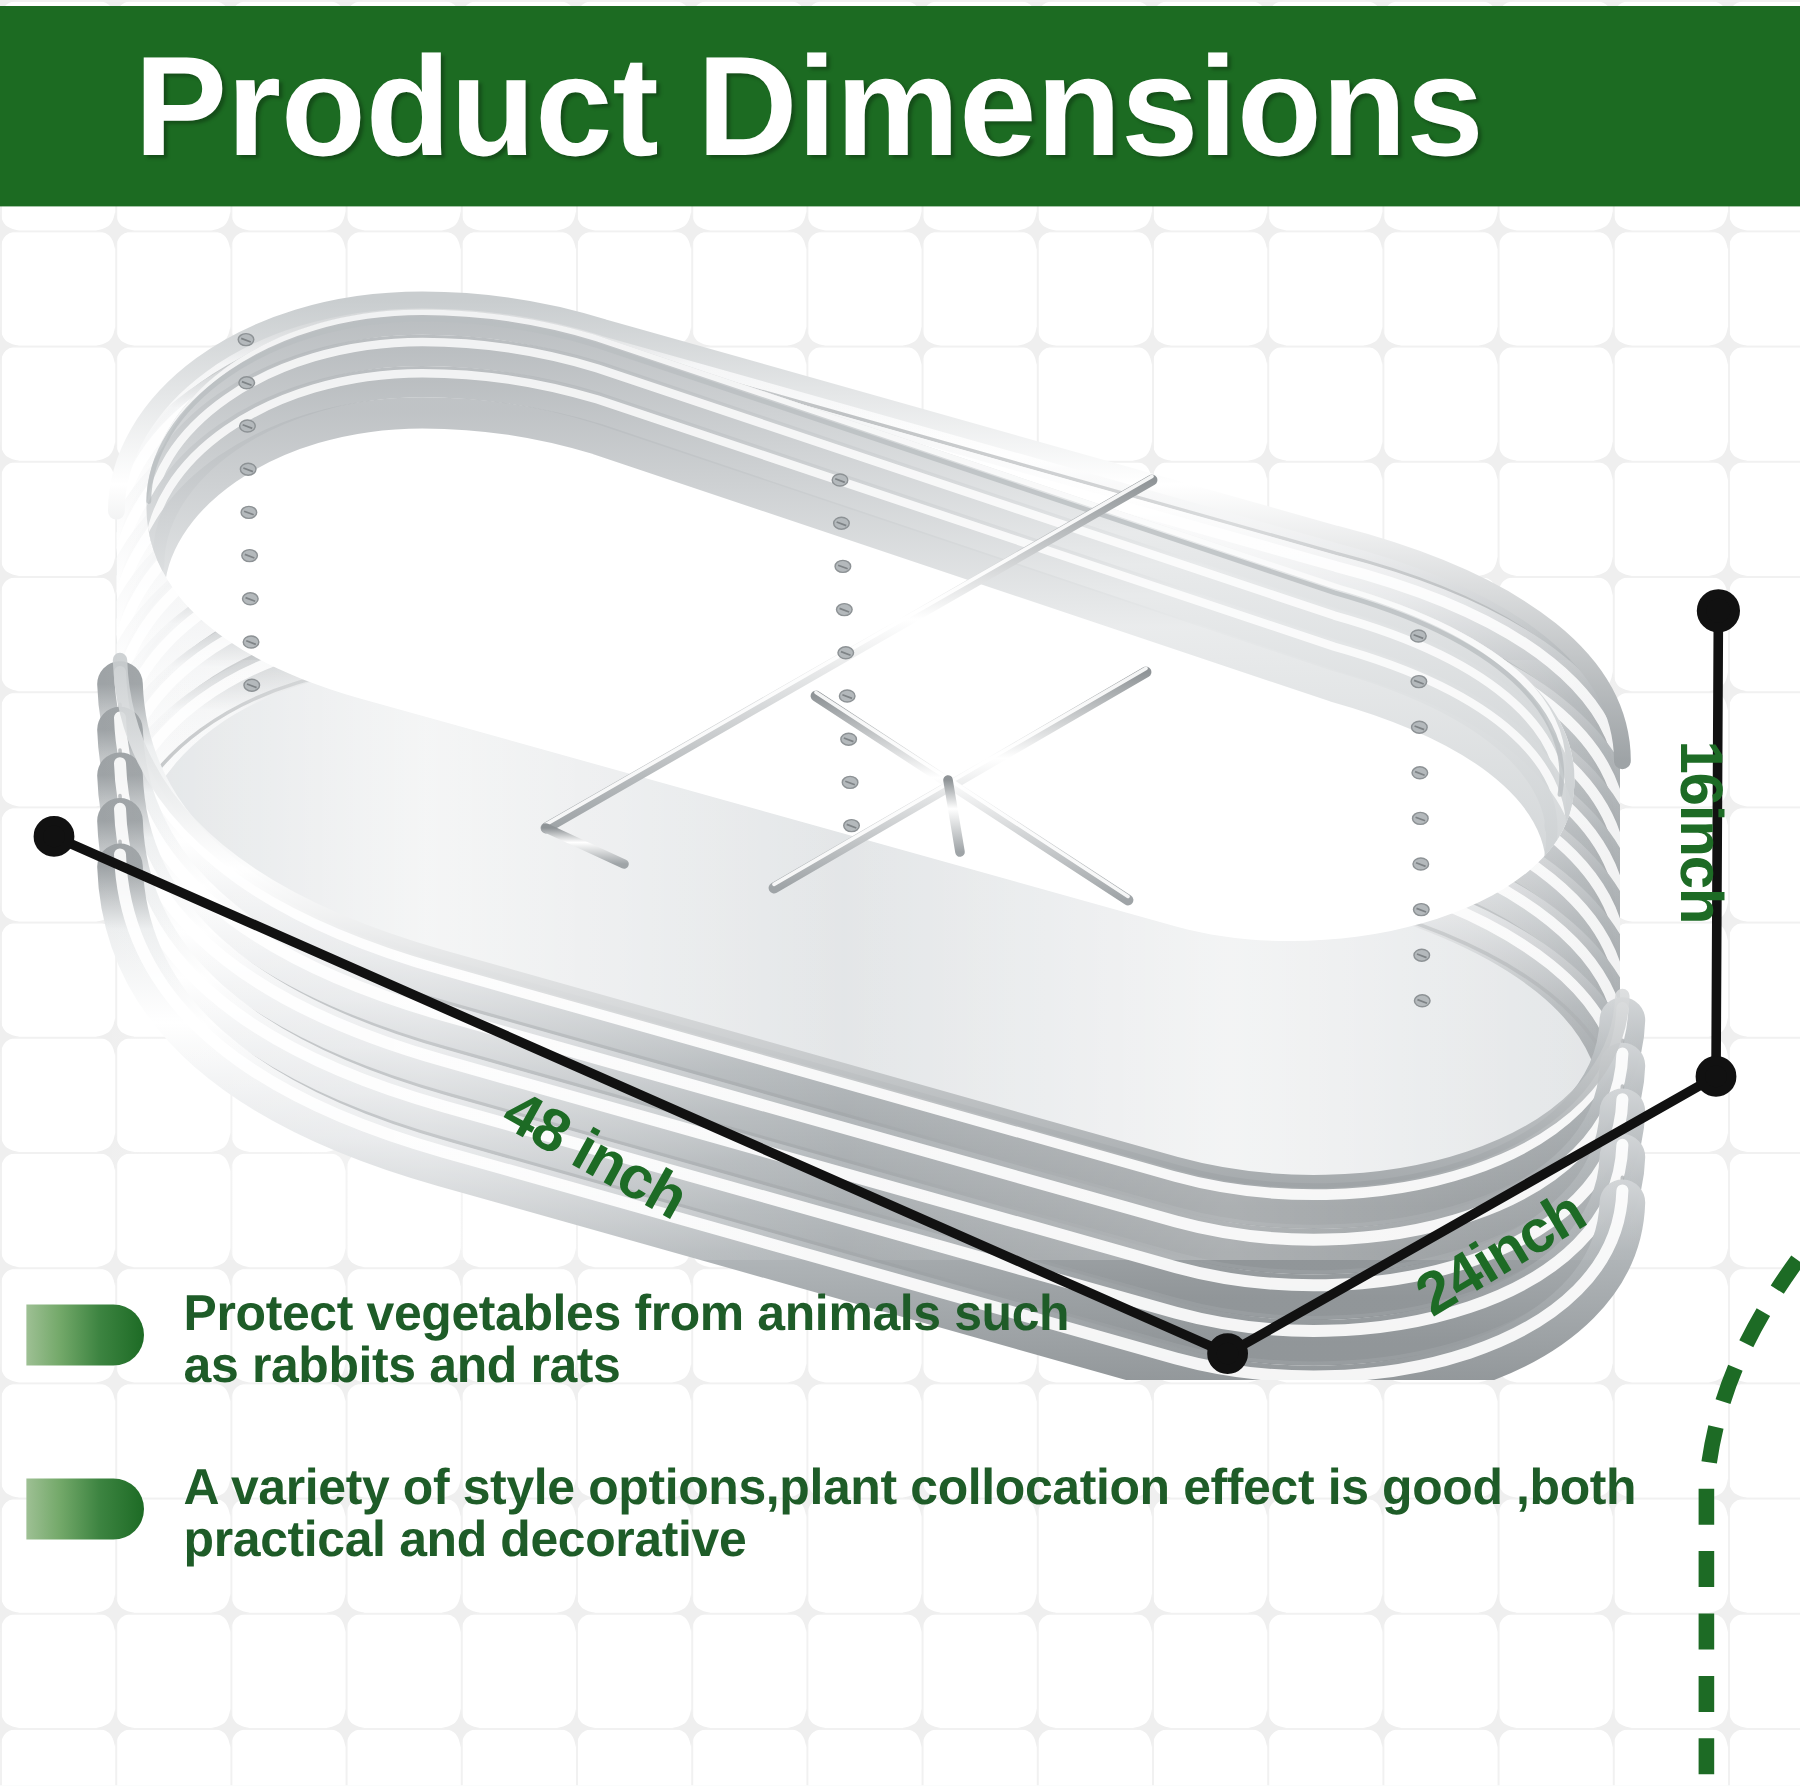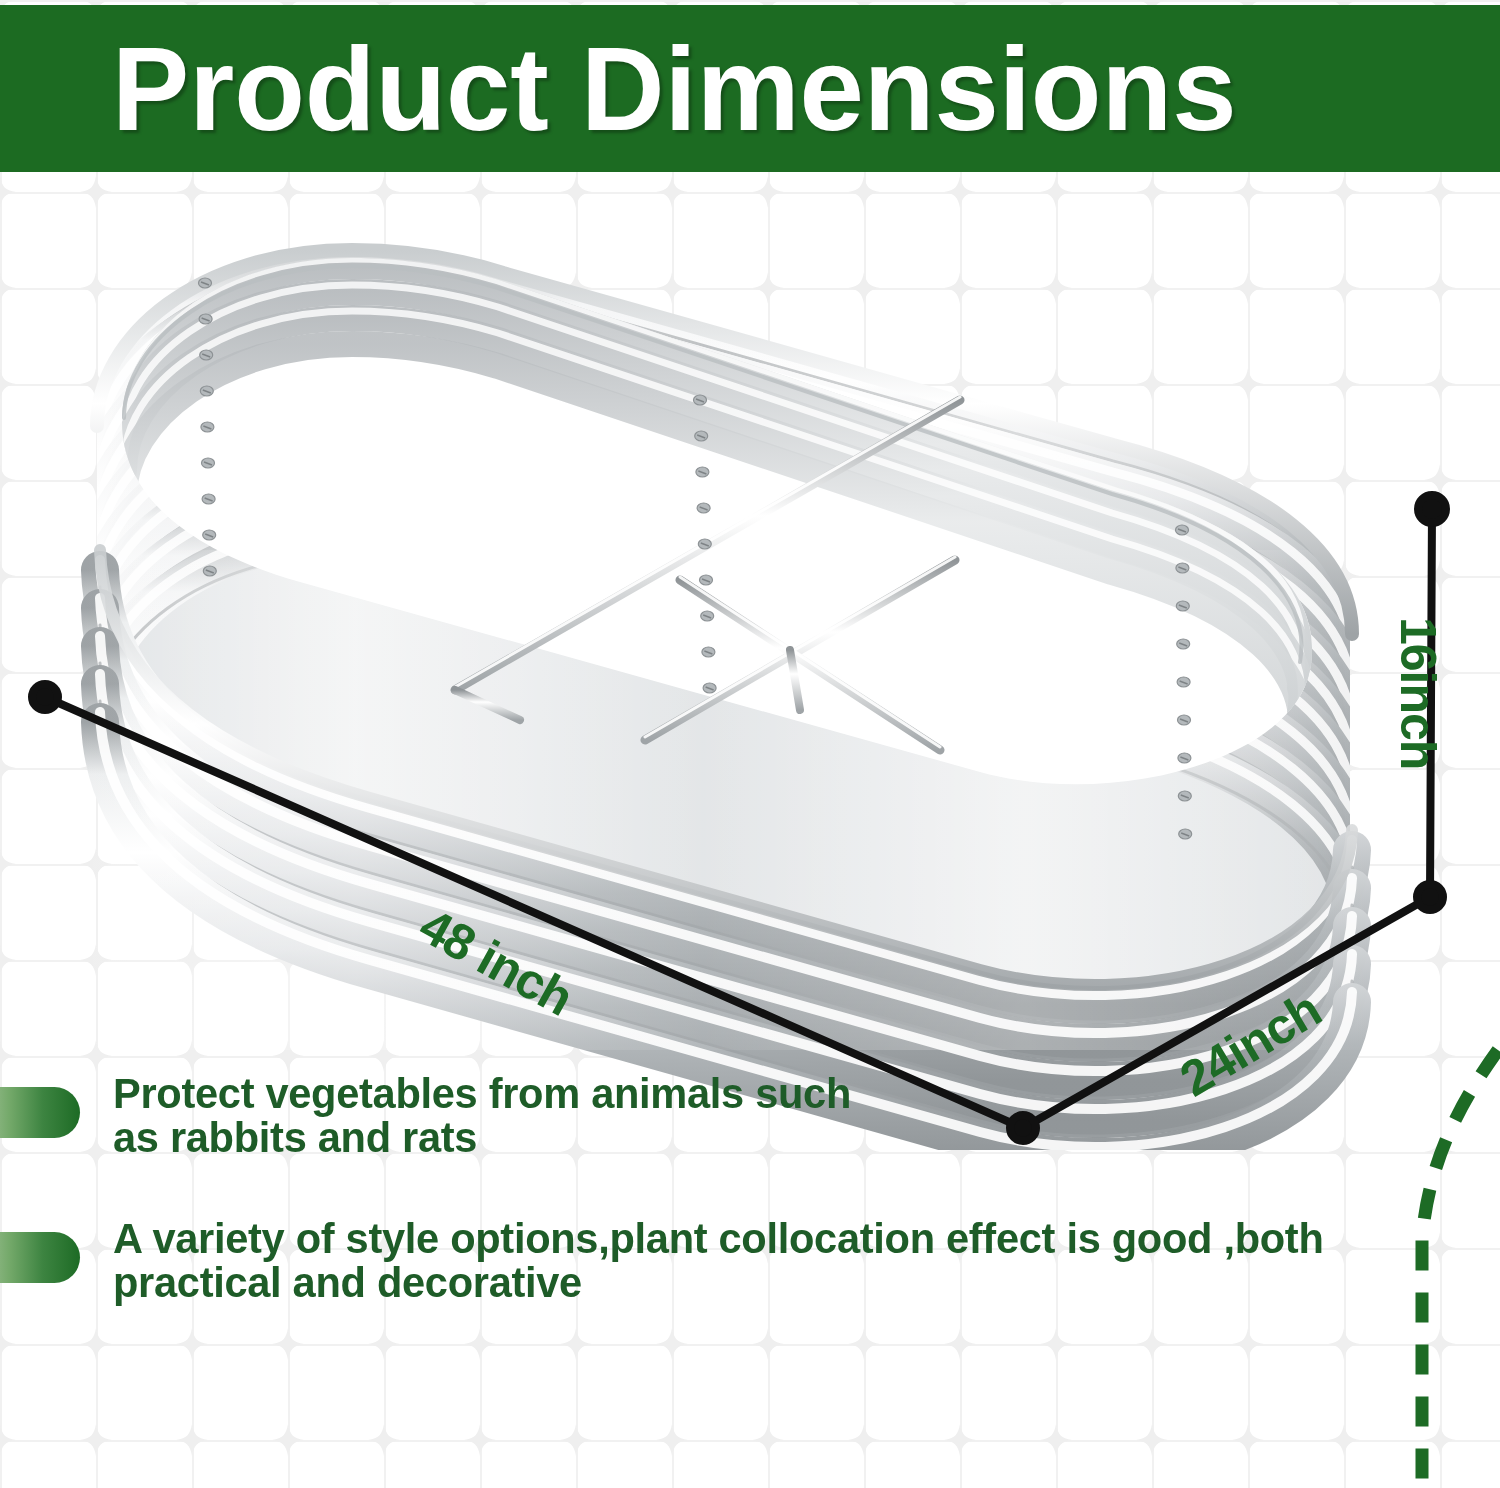--- a/index.html
+++ b/index.html
@@ -114,20 +114,21 @@
   #features {
     position: absolute;
     left: 0;
     top: 1072px;
     width: 1500px;
     z-index: 7;
   }
   .feature-row {
     position: relative;
     height: 145px;
+    margin-left: 40px;
   }
   .feature-bullet {
     position: absolute;
     left: -18px;
     top: 15px;
     width: 98px;
     height: 51px;
     border-radius: 0 28px 28px 0;
     background: linear-gradient(to right, #9ec094 0%, #74a96a 28%, #3d8441 62%, #1d6b25 100%);
   }

